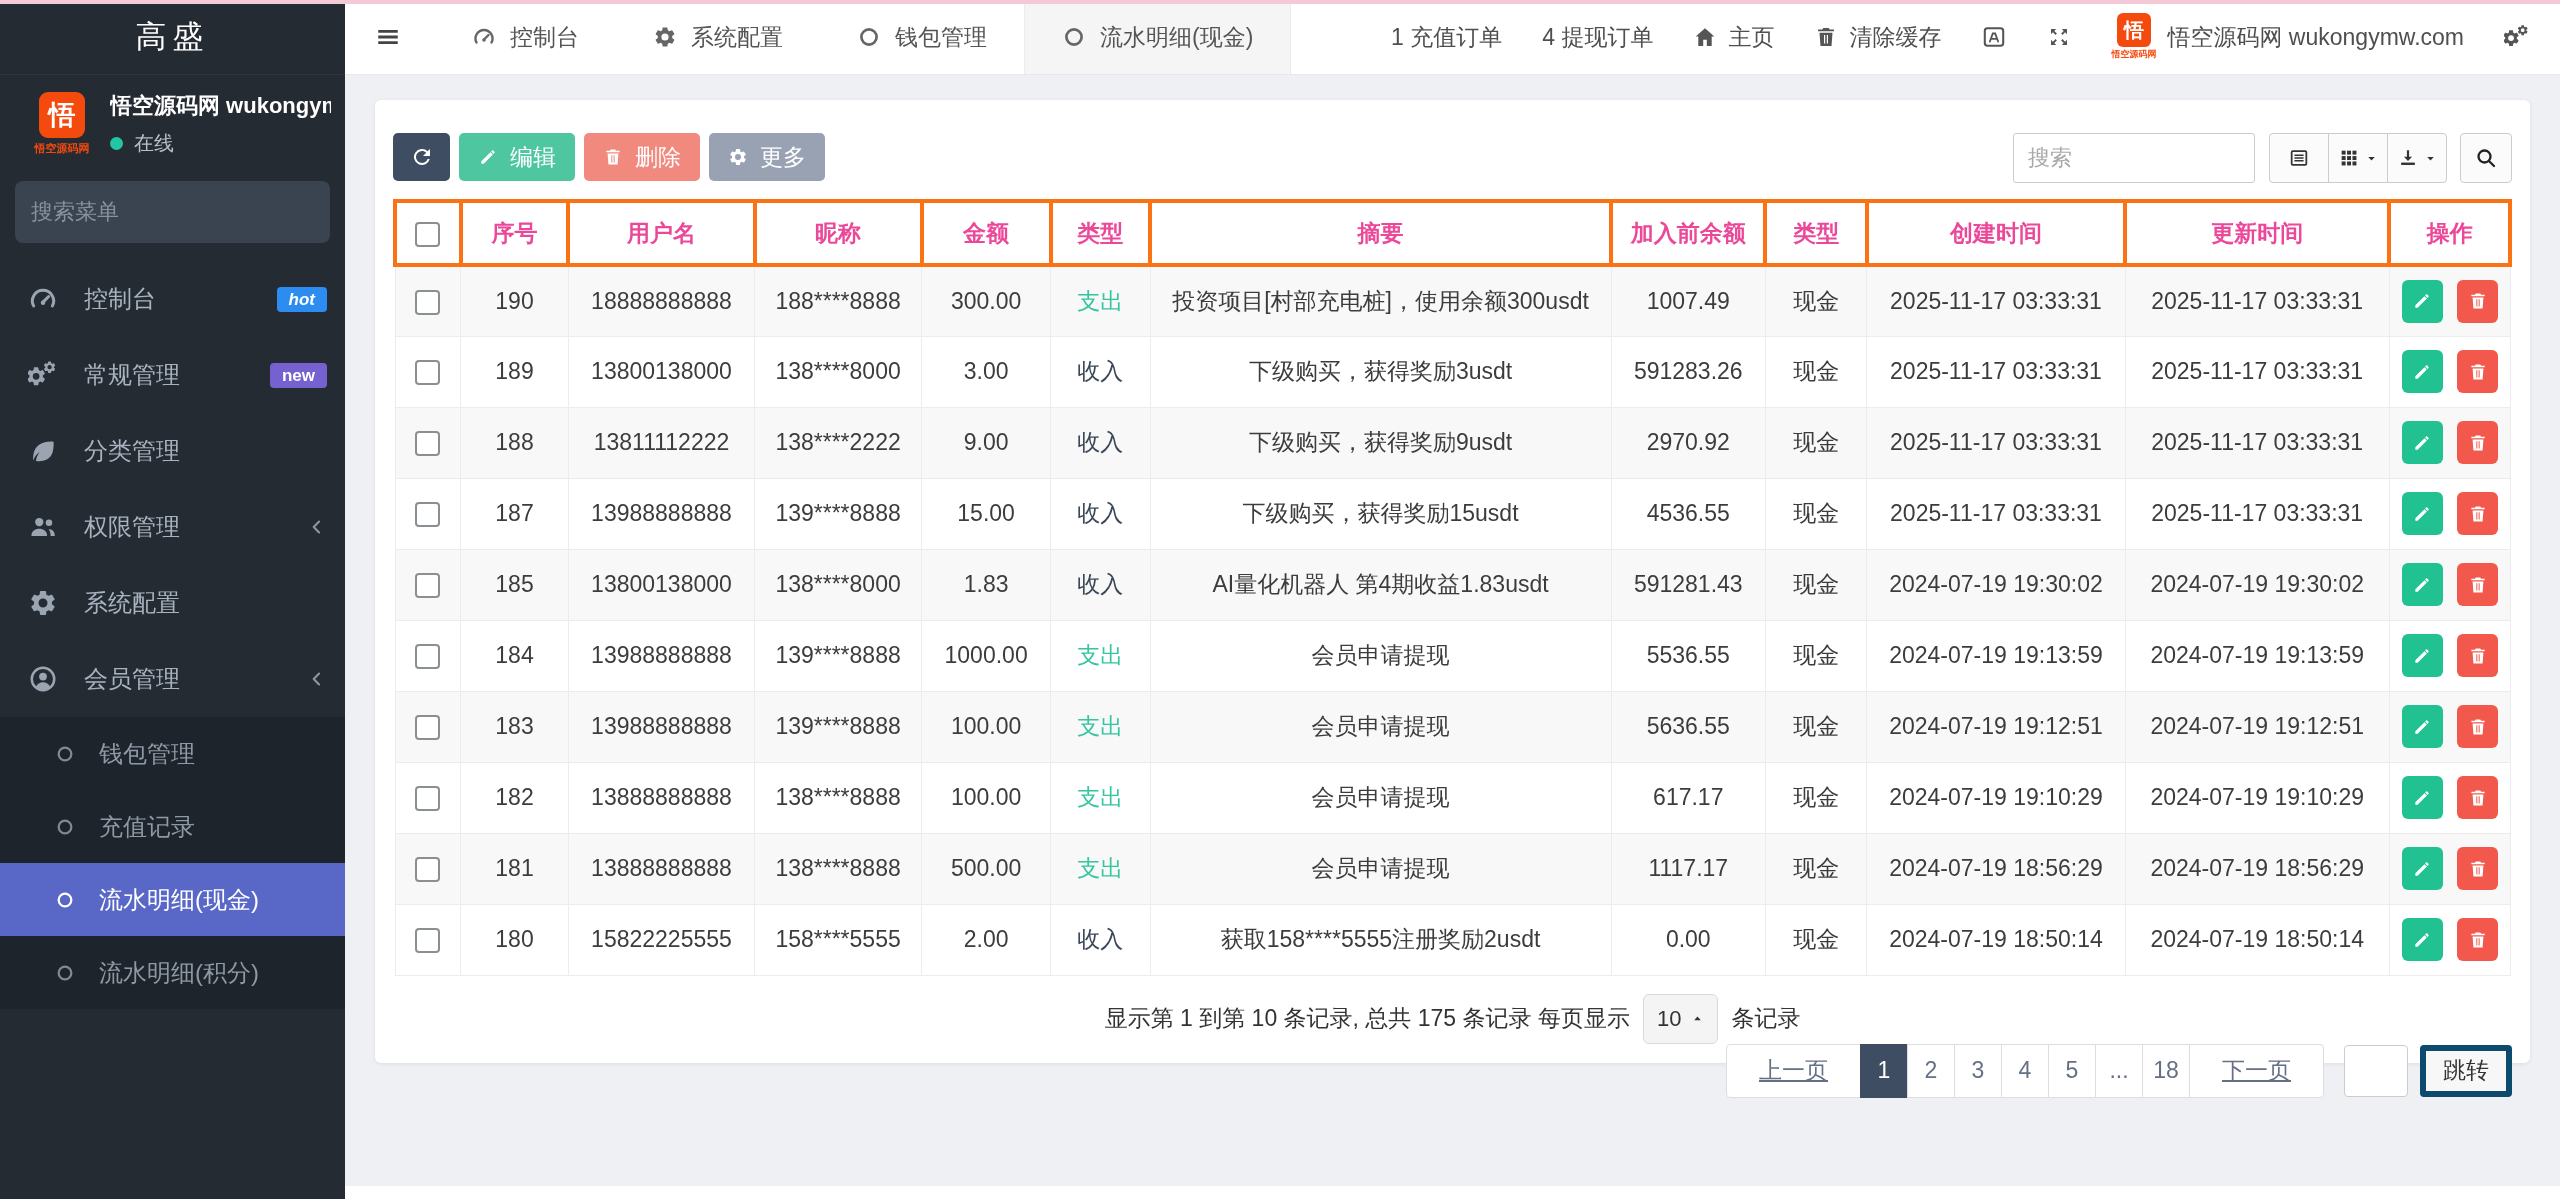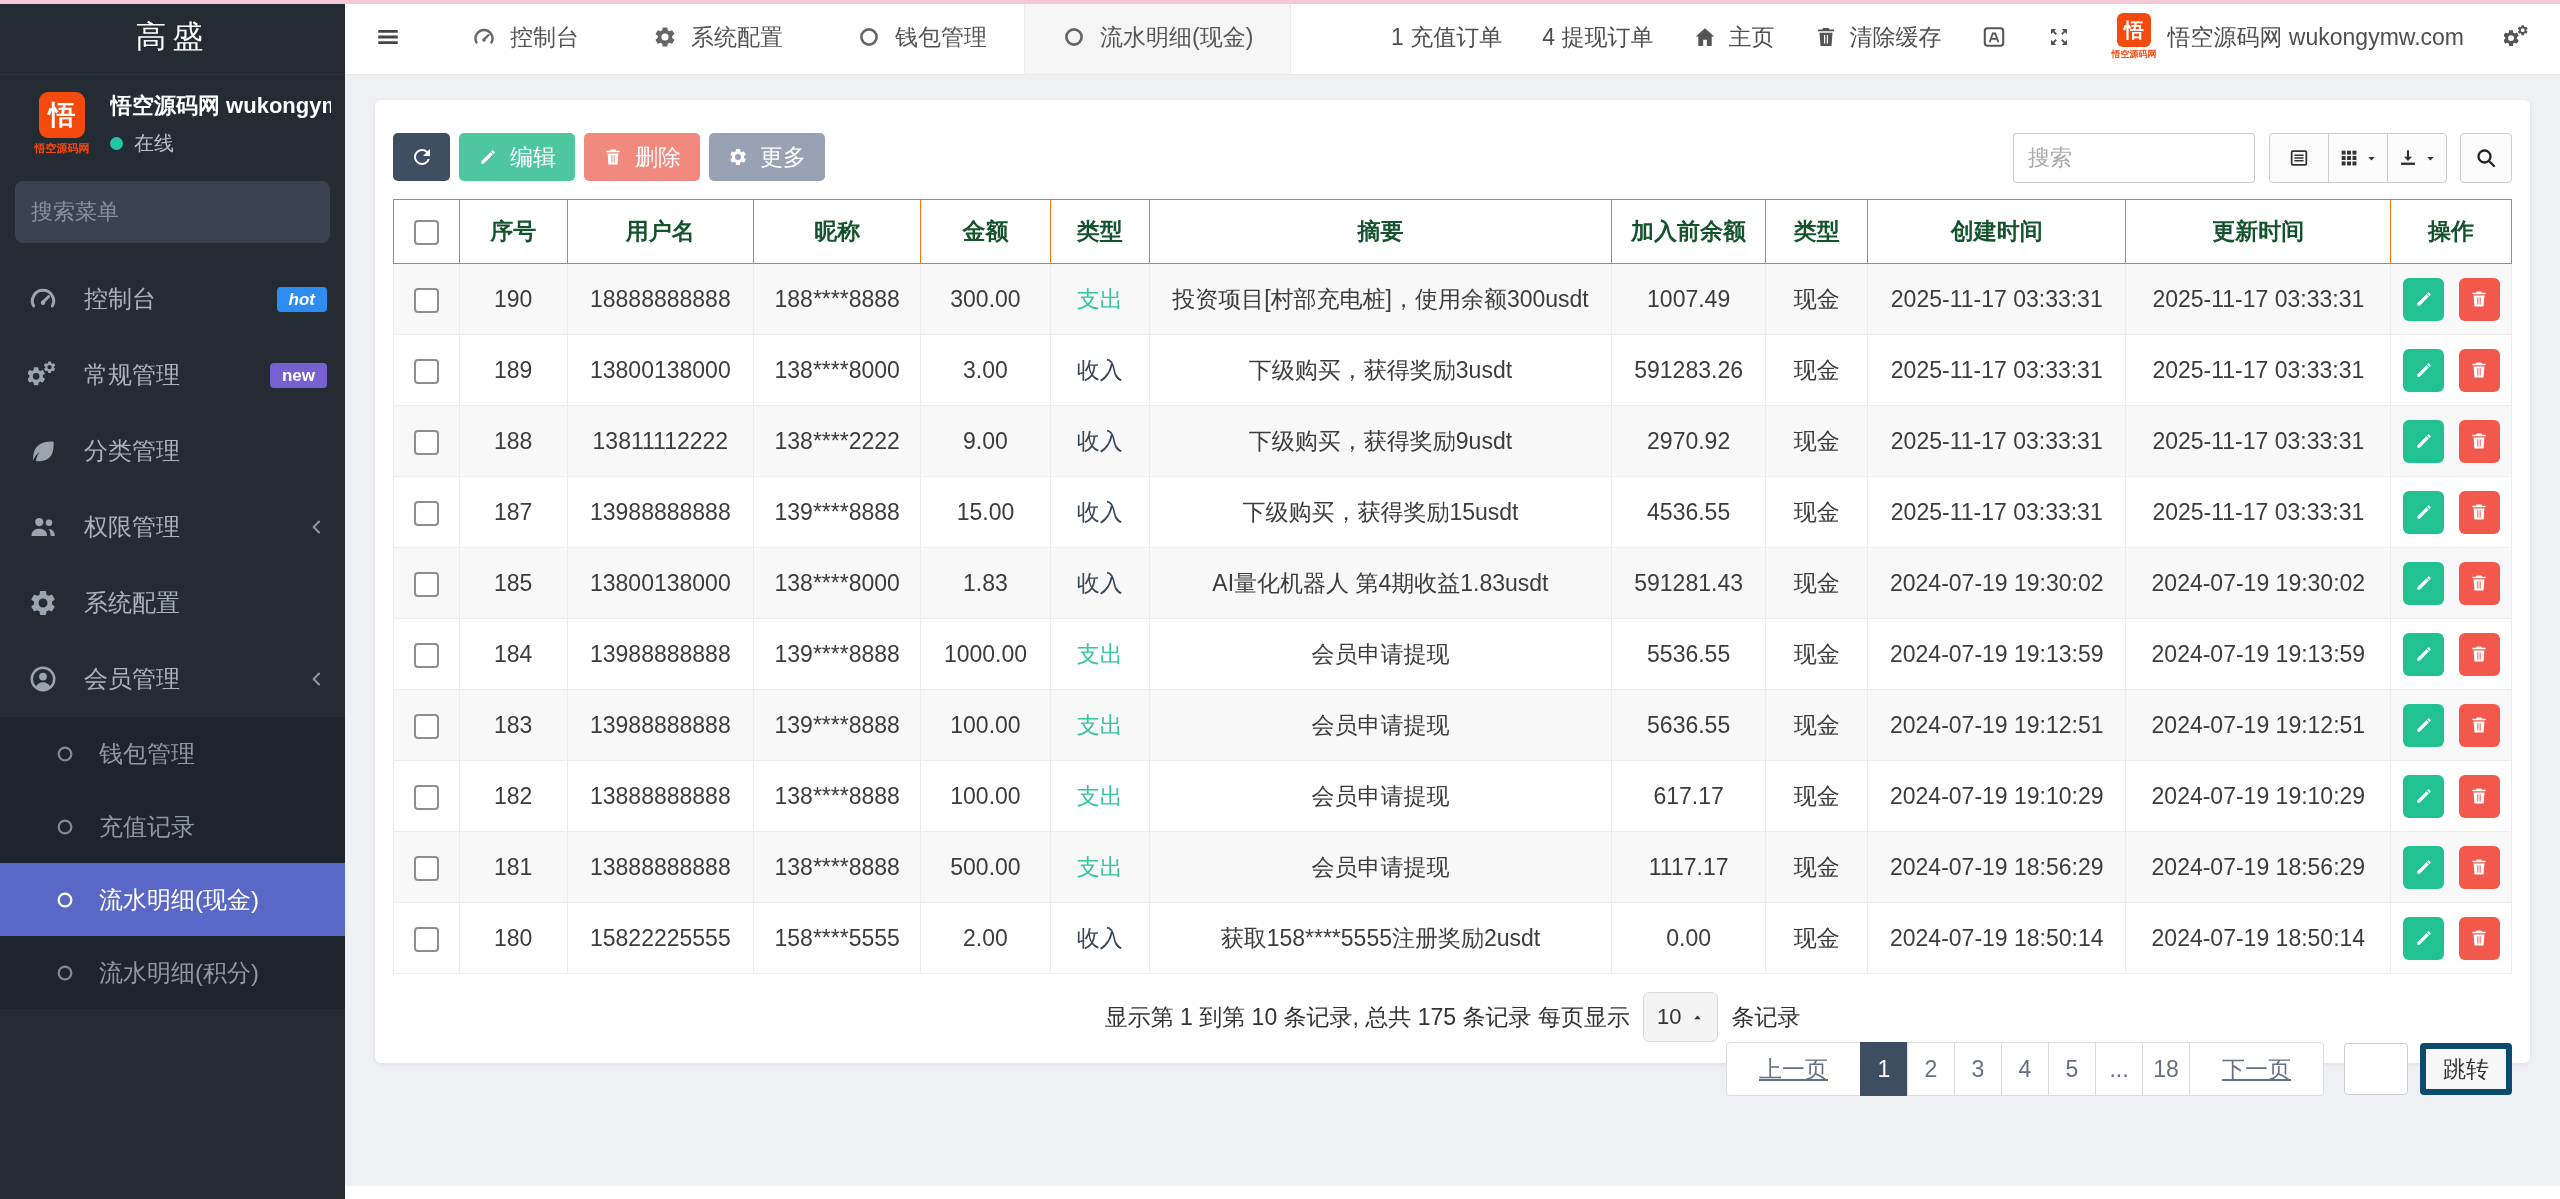--- a/index.html
+++ b/index.html
@@ -69,21 +69,21 @@
   .tb-right{margin-left:auto;display:flex;align-items:center;}
   .search-input{width:242px;height:50px;border:1px solid #ccc;border-radius:3px;font-size:22px;font-family:inherit;padding:0 14px;color:#333;outline:none;}
   .search-input::placeholder{color:#a8a8a8;}
   .vg{display:flex;margin-left:14px;}
   .vg-btn{width:60px;height:50px;background:#fbfbfb;border:1px solid #ccc;margin-left:-1px;display:flex;align-items:center;justify-content:center;gap:5px;color:#333;cursor:pointer;}
   .vg-btn:first-child{border-radius:4px 0 0 4px;margin-left:0;}
   .vg-btn:last-child{border-radius:0 4px 4px 0;}
   .btn-search{width:52px;height:50px;margin-left:13px;background:#fbfbfb;border:1px solid #ccc;border-radius:4px;display:flex;align-items:center;justify-content:center;color:#222;cursor:pointer;}
 
   table{width:100%;border-collapse:collapse;font-size:23px;color:#3c3c3c;table-layout:fixed;}
-  th{height:64px;font-weight:bold;border:1px solid #f97316;color:#14532d;background:#fff;}
+  th{height:64px;font-weight:bold;border:4px solid #f97316;color:#ec4899;background:#fff;}
   td{height:71px;text-align:center;border:1px solid #ececec;padding:0 8px;white-space:nowrap;overflow:hidden;}
   tbody tr:nth-child(odd){background:#f8f8f8;}
   .t-expense{color:var(--type-expense,#35c6a0);}
   .t-income{color:var(--type-income,#3c4858);}
   .cb{display:inline-block;width:25px;height:25px;border:2px solid #8a8f94;border-radius:4px;background:#fff;vertical-align:middle;cursor:pointer;}
   .act-btn{width:41px;height:43px;border:none;border-radius:6px;color:#fff;display:inline-flex;align-items:center;justify-content:center;margin:0 4px;cursor:pointer;vertical-align:middle;}
   .act-edit{background:var(--row-edit,#21c192);}
   .act-del{background:var(--row-delete,#f2584c);}
 
   .table-footer{display:flex;align-items:center;margin-top:18px;font-size:23px;color:#333;flex-direction:column;}

